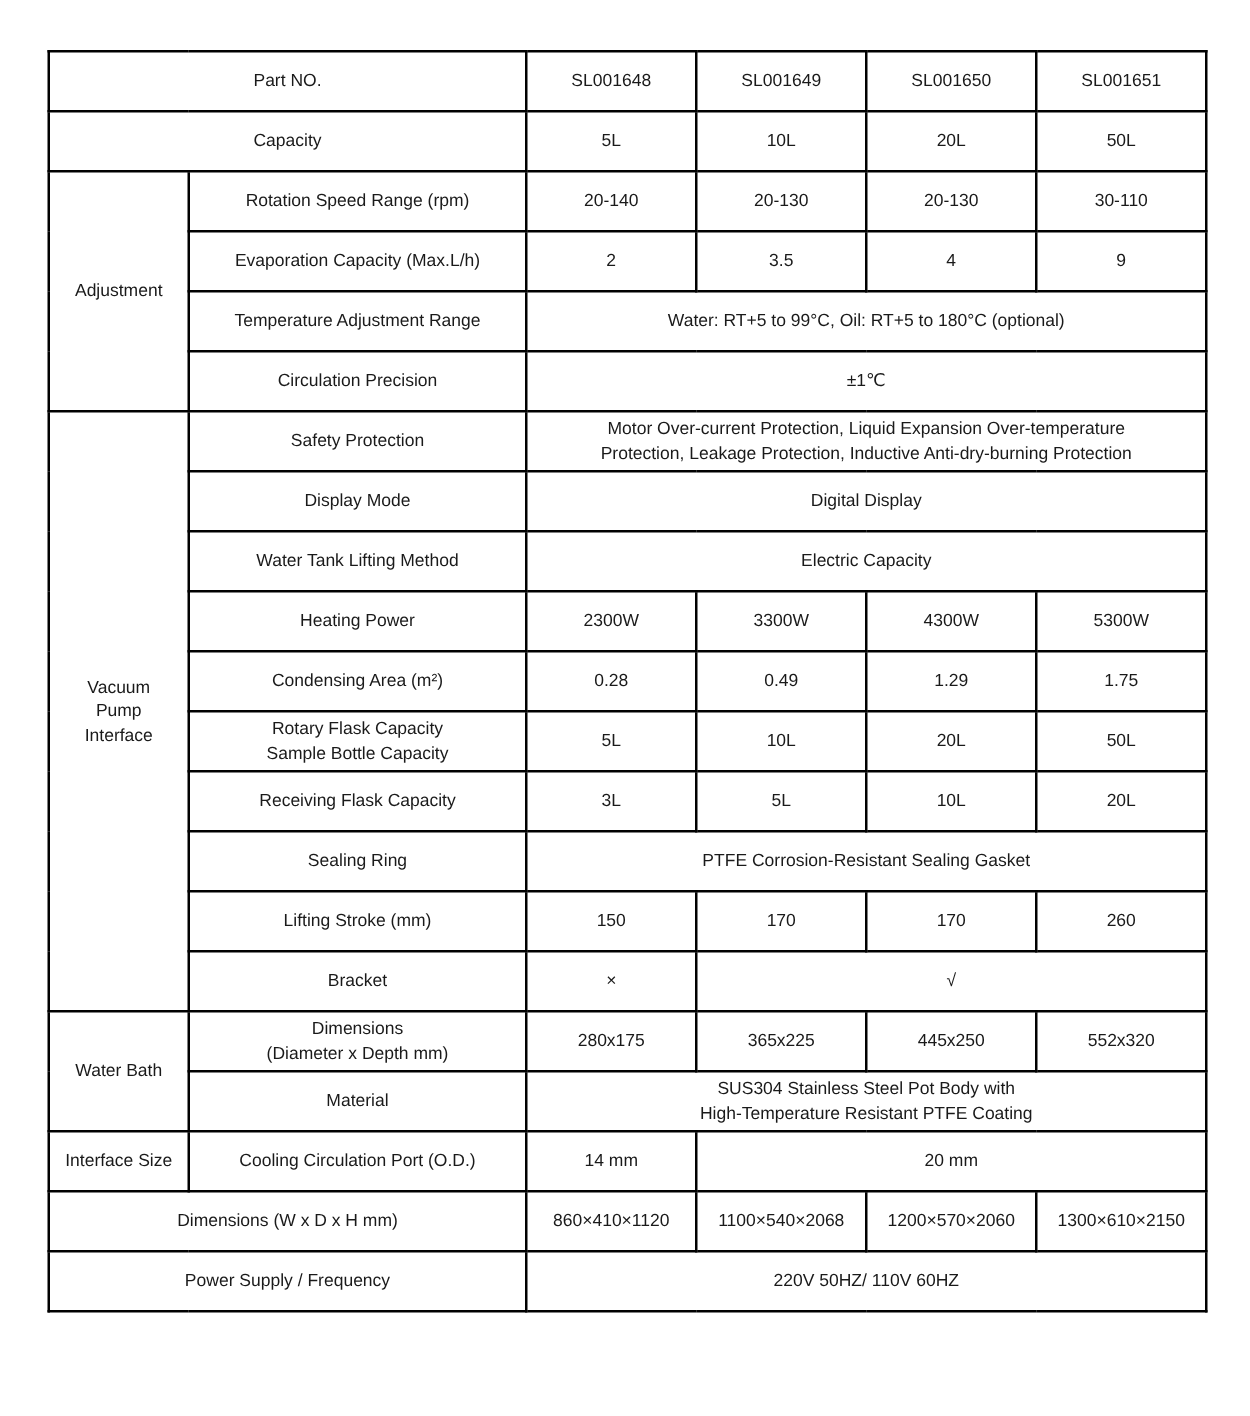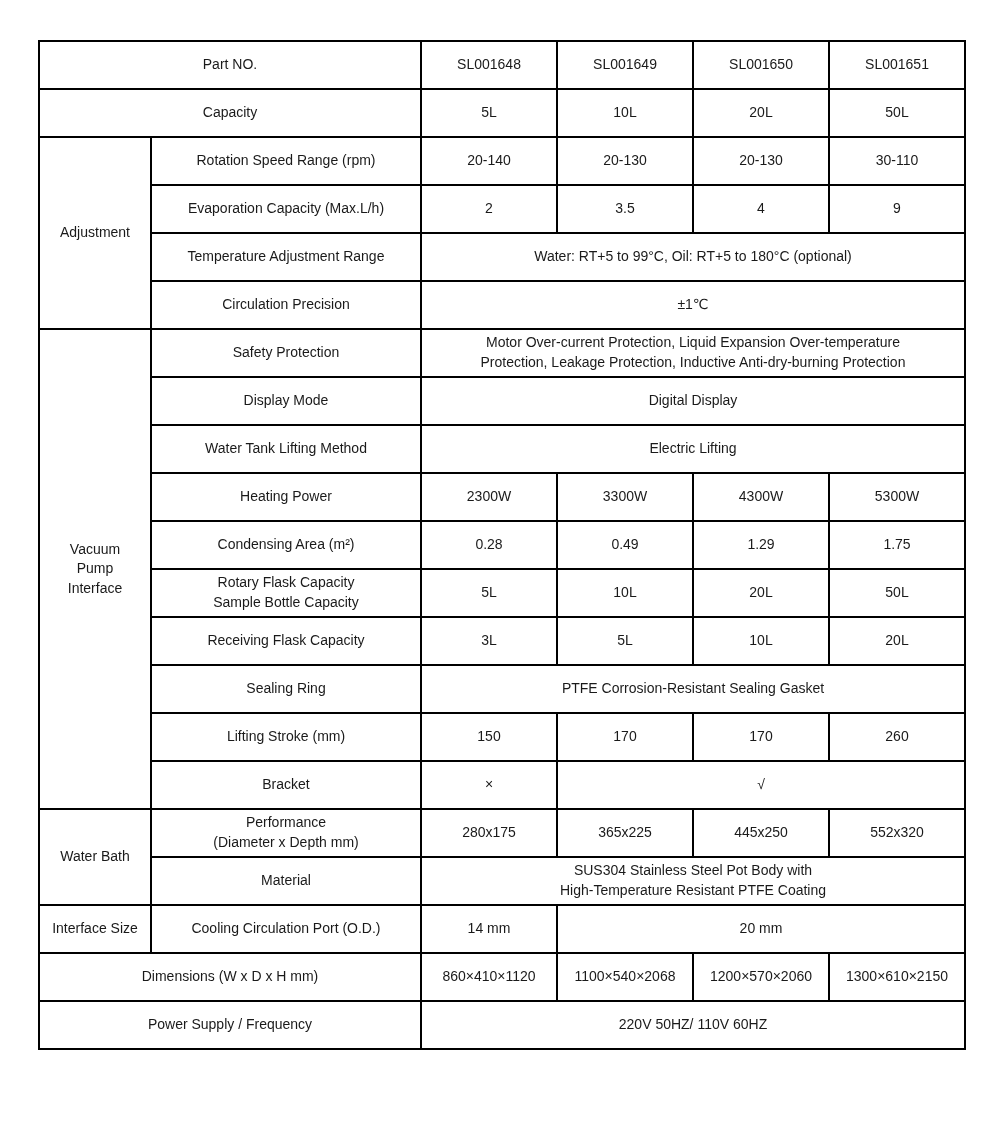--- a/index.html
+++ b/index.html
@@ -100,21 +100,21 @@
       <td>Safety Protection</td>
       <td colspan="4" class="multiline longtext">Motor Over-current Protection, Liquid Expansion Over-temperature
 Protection, Leakage Protection, Inductive Anti-dry-burning Protection</td>
     </tr>
     <tr>
       <td>Display Mode</td>
       <td colspan="4">Digital Display</td>
     </tr>
     <tr>
       <td>Water Tank Lifting Method</td>
-      <td colspan="4">Electric Lifting</td>
+      <td colspan="4">Electric Capacity</td>
     </tr>
     <tr>
       <td>Heating Power</td>
       <td>2300W</td>
       <td>3300W</td>
       <td>4300W</td>
       <td>5300W</td>
     </tr>
     <tr>
       <td>Condensing Area (m²)</td>
@@ -150,21 +150,21 @@
       <td>260</td>
     </tr>
     <tr>
       <td>Bracket</td>
       <td>×</td>
       <td colspan="3">√</td>
     </tr>
 
     <tr>
       <td rowspan="2">Water Bath</td>
-      <td class="multiline">Performance
+      <td class="multiline">Dimensions
 (Diameter x Depth mm)</td>
       <td>280x175</td>
       <td>365x225</td>
       <td>445x250</td>
       <td>552x320</td>
     </tr>
     <tr>
       <td>Material</td>
       <td colspan="4" class="multiline longtext">SUS304 Stainless Steel Pot Body with
 High-Temperature Resistant PTFE Coating</td>

